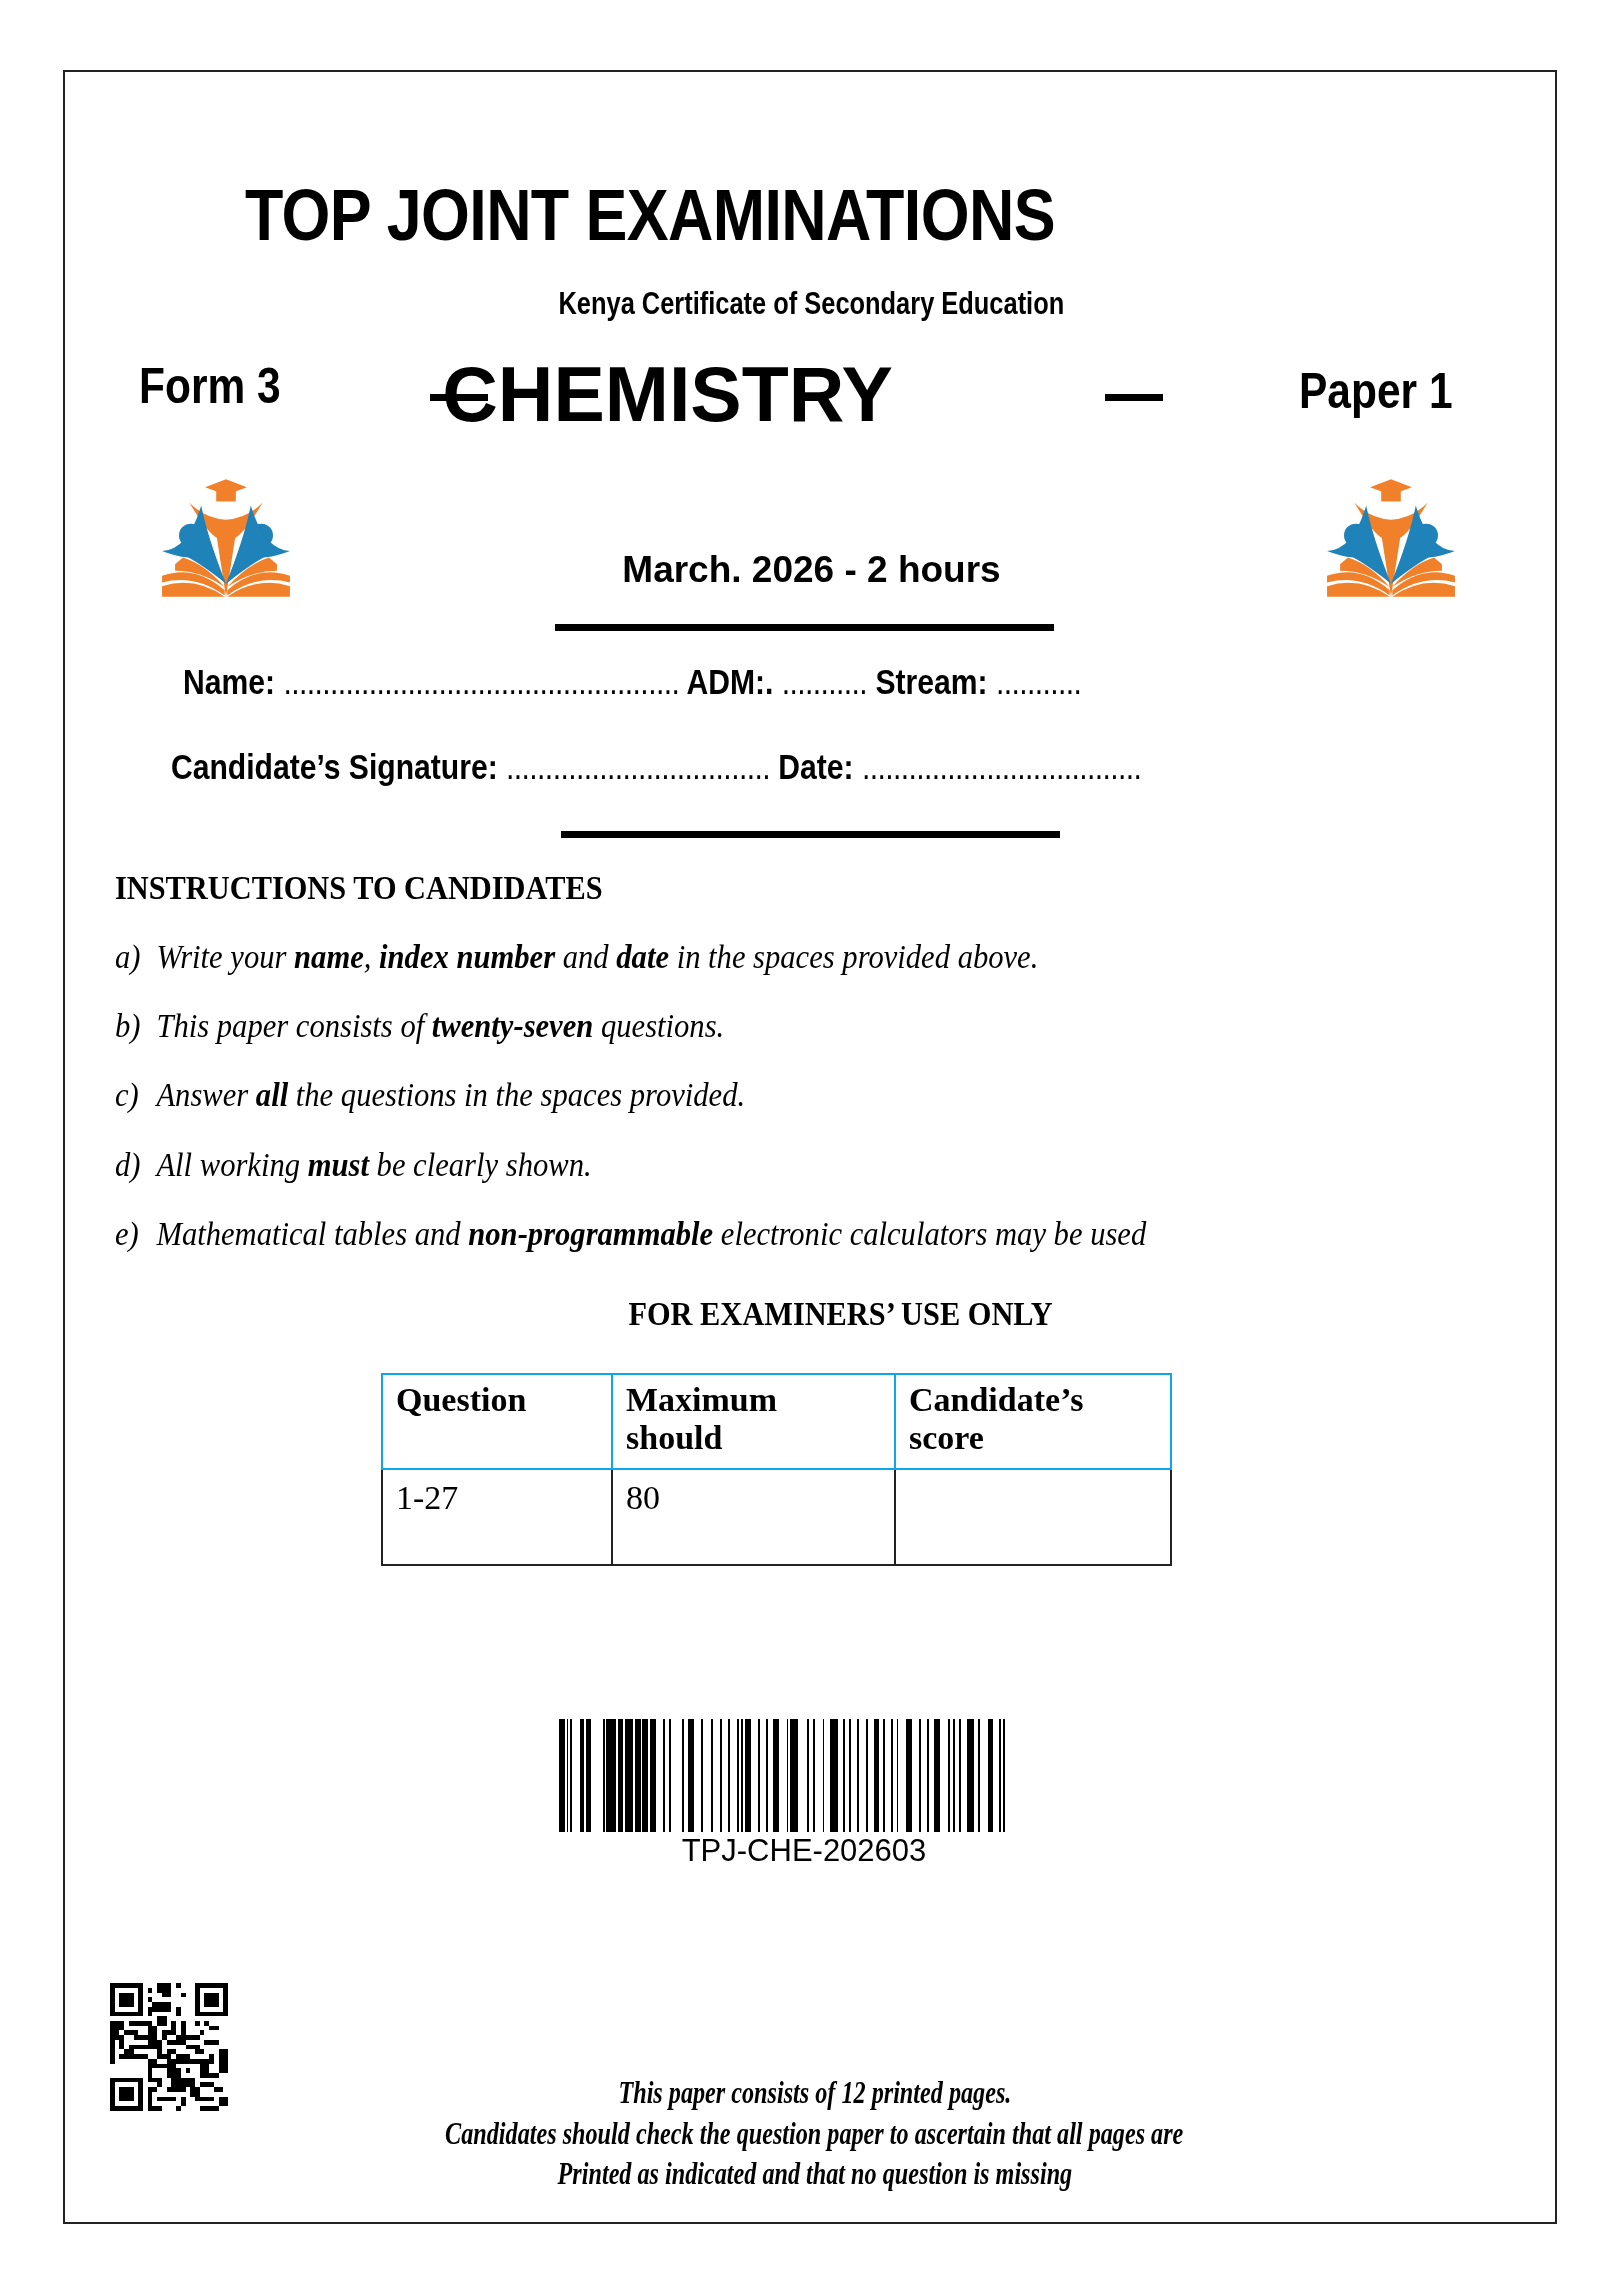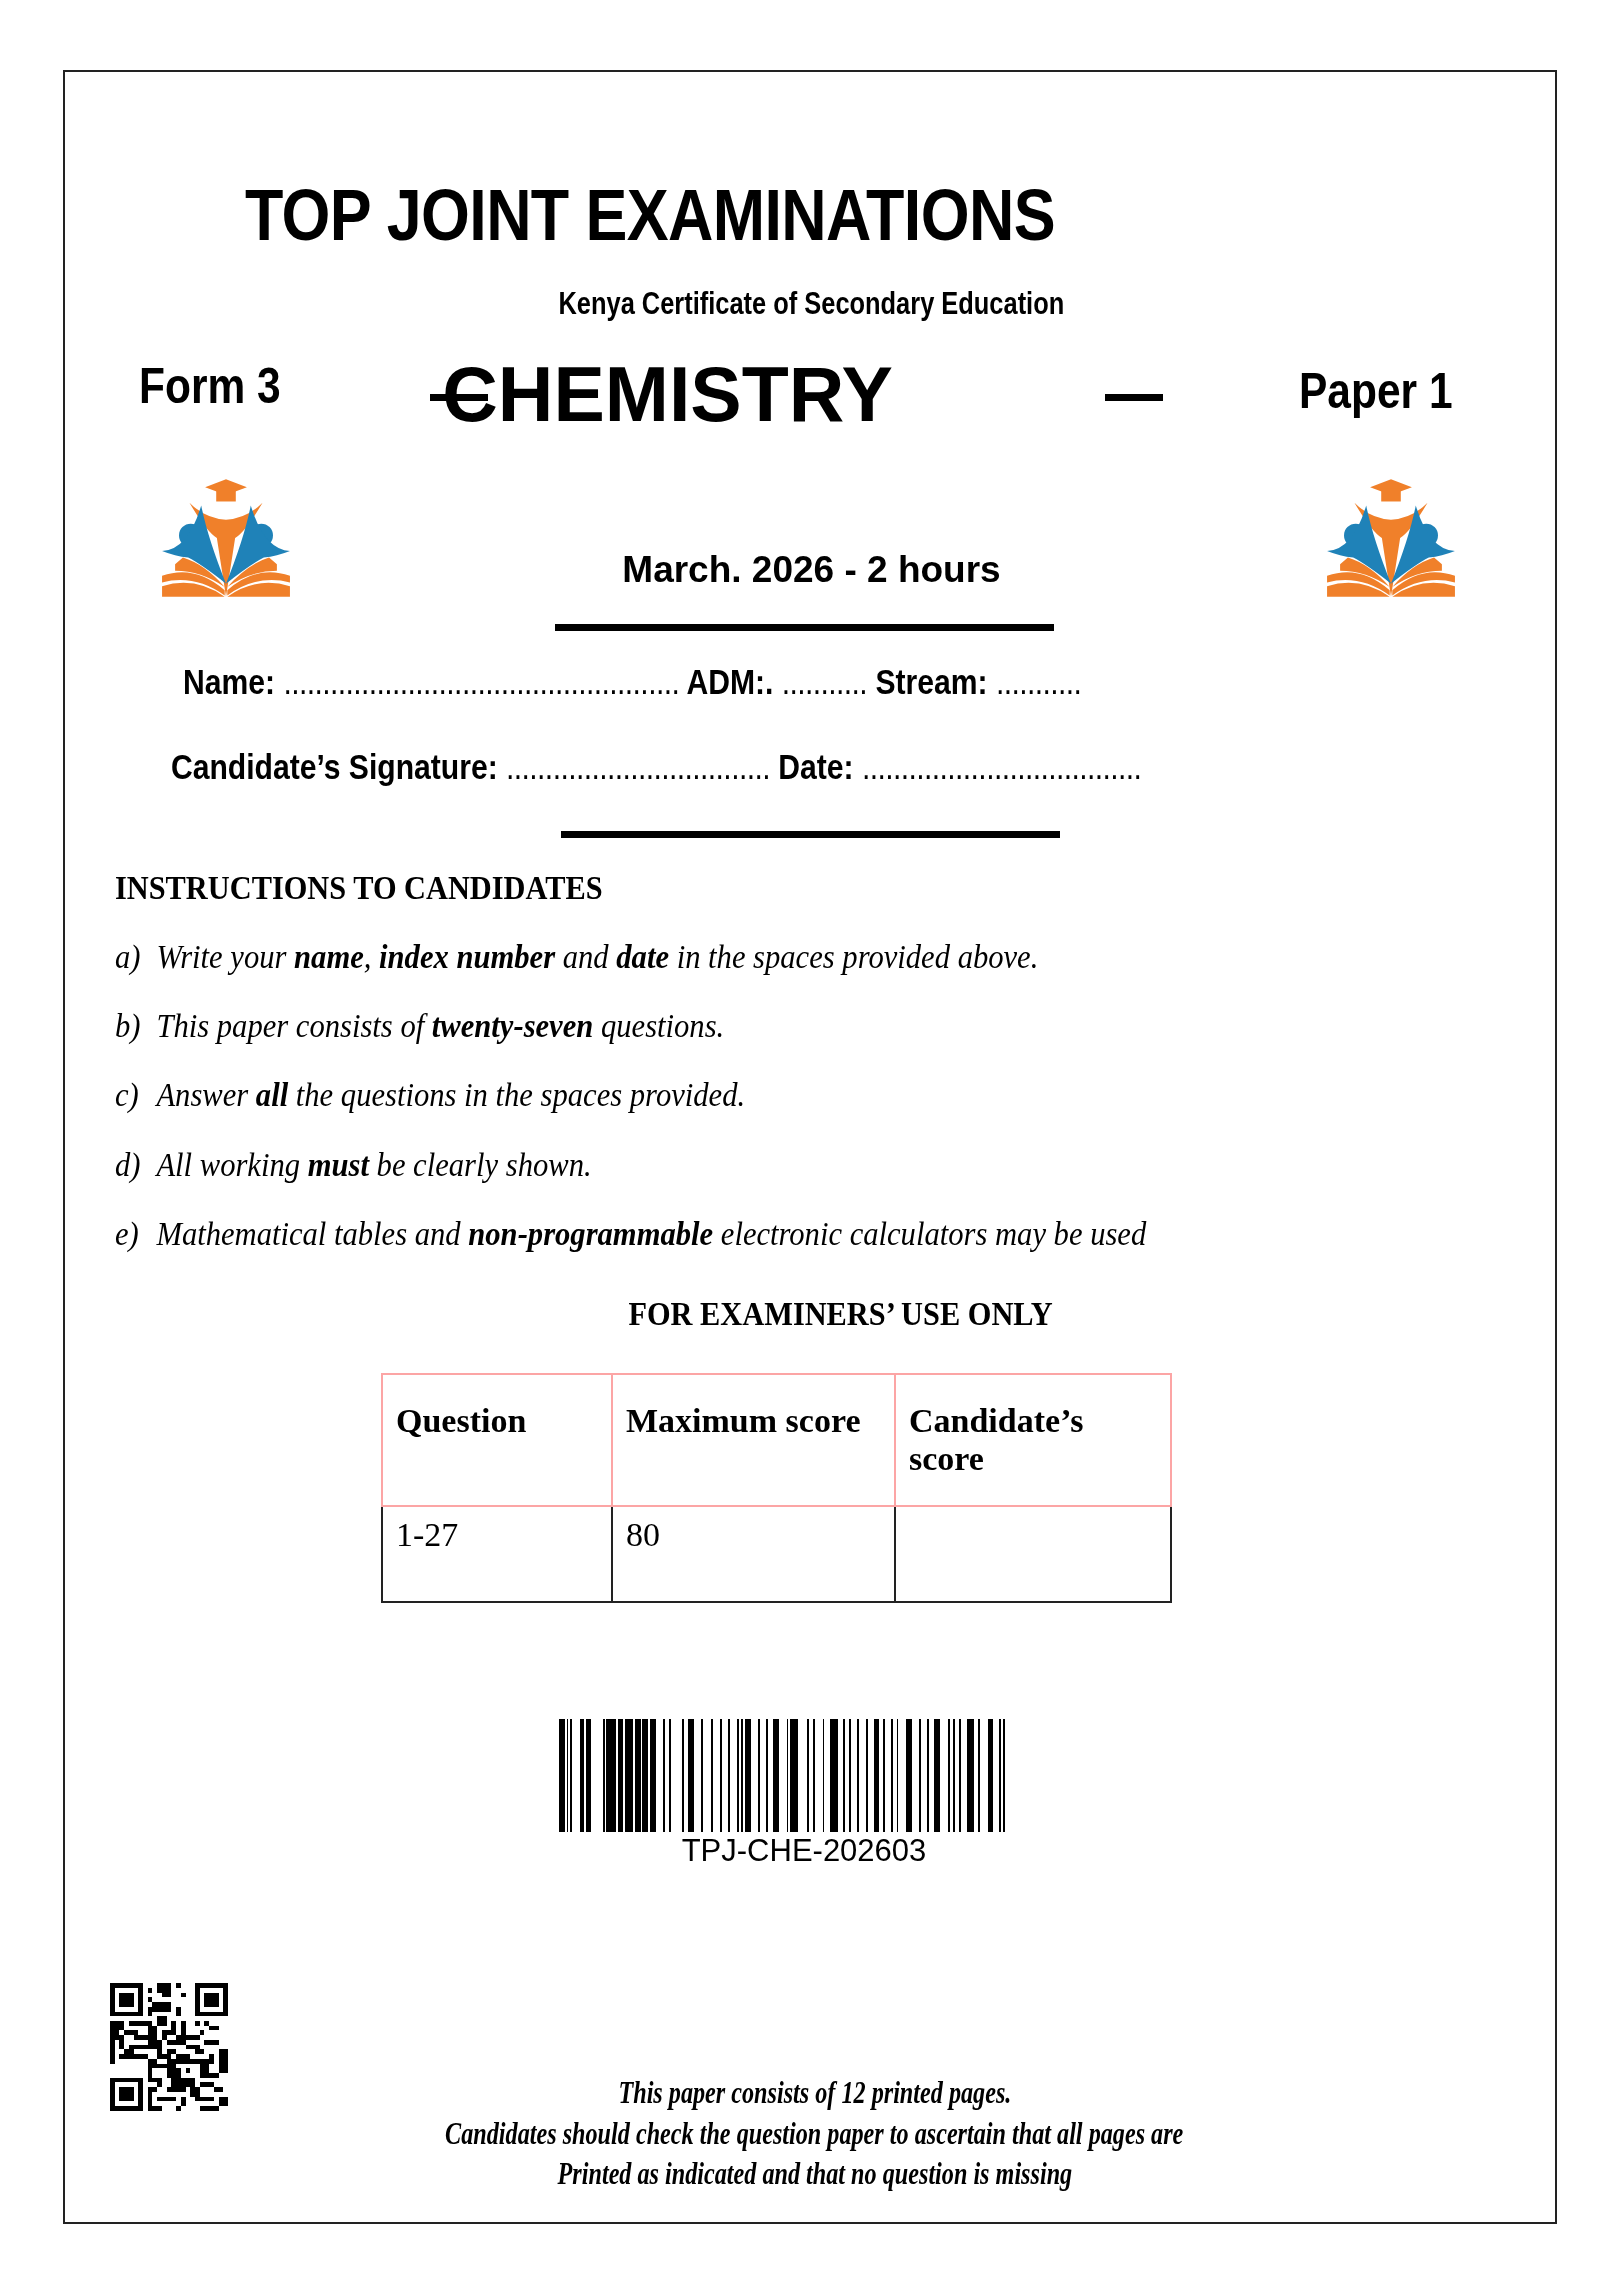--- a/index.html
+++ b/index.html
@@ -24,21 +24,21 @@
   .dots { letter-spacing:-0.7px; font-weight:normal; }
 
   .instr-head { left:115px; top:870px; font-size:33px; font-weight:bold; line-height:37px; transform:scaleX(0.92); transform-origin:left top; }
   .instr { left:115px; font-size:34px; font-style:italic; line-height:39px; transform:scaleX(0.9); transform-origin:left top; }
   .instr b { font-weight:bold; }
   .instr .lbl { display:inline-block; width:46px; }
 
   .exam-head { left:0; width:1682px; top:1296px; font-size:33px; font-weight:bold; line-height:37px; }
   table.scores { position:absolute; left:381px; top:1373px; border-collapse:collapse; font-family:"Liberation Serif", serif; font-size:34px; }
   table.scores td { border:2px solid #222; vertical-align:top; padding:9.2px 13px; height:75px; box-sizing:border-box; }
-  table.scores th { border:2px solid #fca5a5; vertical-align:top; text-align:left; padding:27px 13px; height:95px; font-weight:bold; box-sizing:border-box; }
+  table.scores th { border:2px solid #0ea5e9; vertical-align:top; text-align:left; padding:6px 13px; height:95px; font-weight:bold; box-sizing:border-box; }
 
   .barcode { left:559px; top:1719px; width:452px; height:113px; display:flex; }
   .barcode i { display:block; height:100%; }
   .barcode-label { left:578px; width:452px; top:1832px; font-family:"Liberation Sans", sans-serif; font-size:31px; line-height:37px; text-align:center; }
 
   .qr { left:110px; top:1983px; width:118px; height:128px; }
   .footer { left:0; width:1629px; font-size:31px; font-weight:bold; font-style:italic; line-height:37px; text-align:center; }
 </style>
 </head>
 <body>
@@ -125,21 +125,21 @@
     <div class="abs serif instr" style="top: 1214px;"><span class="lbl">e)</span><span style="white-space: pre;">Mathematical tables and </span><b style="white-space: pre;">non-programmable</b><span style="white-space: pre;"> electronic calculators may be used</span></div>
   </div>
 
 <div class="abs serif exam-head center">
   <span style="display:inline-block;transform:scaleX(0.92);">FOR EXAMINERS’ USE ONLY</span>
 </div>
 <table class="scores">
   <tbody>
       <tr>
     <th style="width:230px;">Question</th>
-    <th style="width:283px;">Maximum score</th>
+    <th style="width:283px;">Maximum should</th>
     <th style="width:276px;">Candidate’s score</th>
   </tr>
   <tr style="height:96px;">
     <td style="height:96px;">1-27</td>
     <td style="height:96px;">80</td>
     <td style="height:96px;"></td>
   </tr>
 </tbody>
   </table>
 

